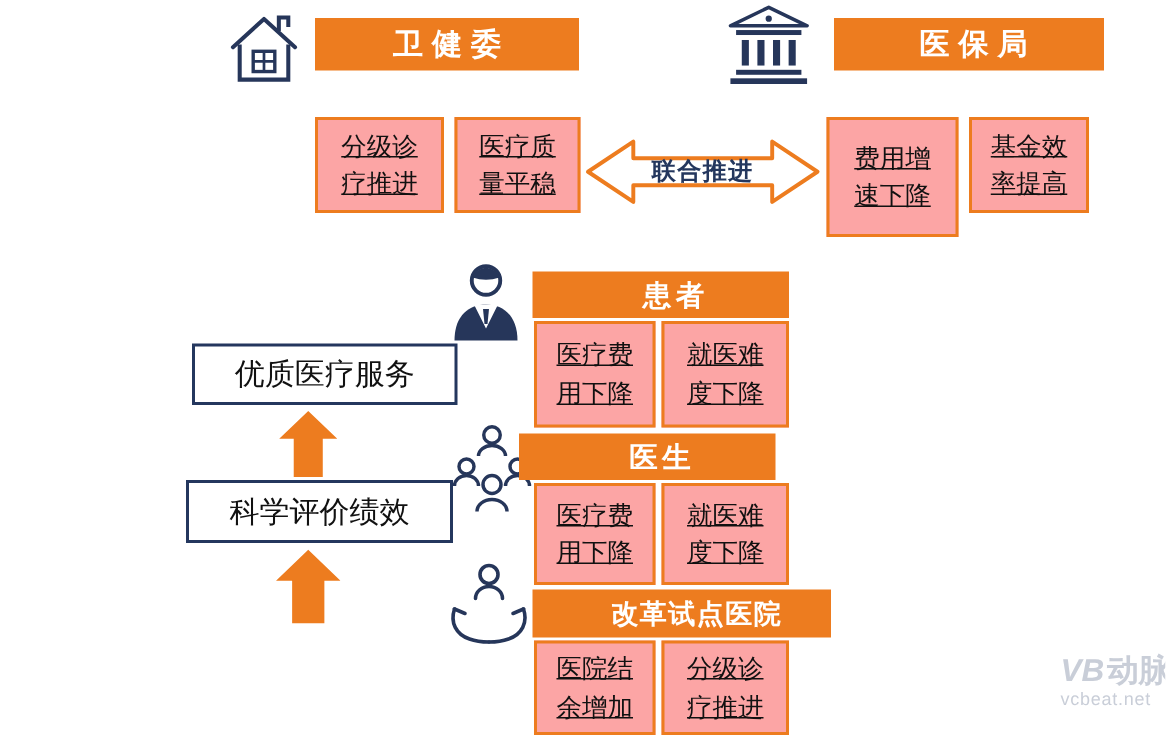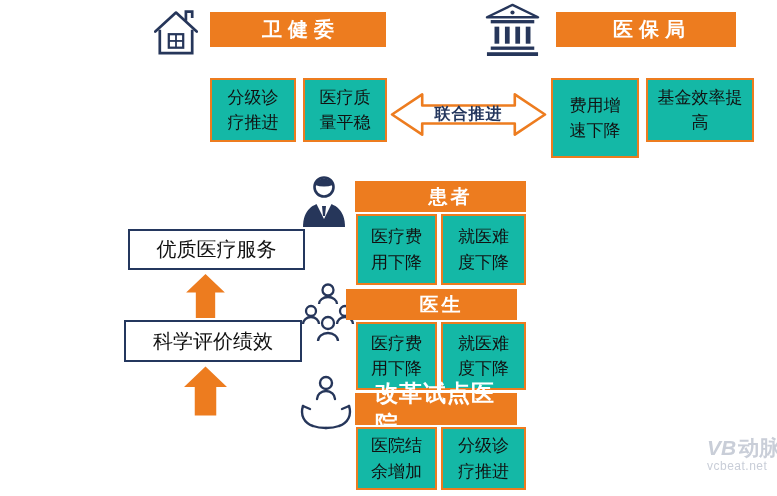--- a/index.html
+++ b/index.html
@@ -11,43 +11,43 @@
   *{margin:0;padding:0;box-sizing:border-box}
   html,body{background:#fff}
   body{font-family:"Liberation Sans","DejaVu Sans",sans-serif;color:var(--ink)}
   .stage{position:relative;width:777px;height:496px;background:#fff;overflow:hidden}
   .abs{position:absolute}
   .banner{
     position:absolute;background:var(--orange);color:#fff;font-weight:bold;
     display:flex;align-items:center;justify-content:center;padding-left:20px;
   }
   .obox{
-    position:absolute;background:#14b8a6;border:2px solid var(--orange);
+    position:absolute;background:#fca5a5;border:2px solid var(--orange);
     display:flex;align-items:center;justify-content:center;text-align:center;
-    font-size:17px;line-height:1.5;word-break:break-all;padding:0 9px;color:#111;
+    font-size:17px;line-height:1.5;word-break:break-all;padding:0 9px;color:#111;text-decoration:underline;
   }
   .nbox{
     position:absolute;background:#fff;border:2px solid var(--navy);
     display:flex;align-items:center;justify-content:center;text-align:center;
     font-size:20px;color:#111;
   }
   .icon-wrap{position:absolute}
   .icon-wrap svg{width:100%;height:100%;display:block}
 
   
   #icon-house{left:149px;top:5px;width:54px;height:53px}
   #banner-health{left:210px;top:12px;width:176px;height:35px;font-size:20px;letter-spacing:6px;padding-left:6px}
   #icon-bank{left:484px;top:3px;width:57px;height:53px}
   #banner-insurance{left:556px;top:12px;width:180px;height:35px;font-size:20px;letter-spacing:6px;padding-left:12px}
 
   
   #tbox-1{left:210px;top:78px;width:86px;height:64px}
   #tbox-2{left:303px;top:78px;width:84px;height:64px}
   #tbox-3{left:551px;top:78px;width:88px;height:80px}
-  #tbox-4{left:646px;top:78px;width:108px;height:64px}
+  #tbox-4{left:646px;top:78px;width:80px;height:64px}
   #joint-arrow{left:390px;top:91px;width:157px;height:47px}
   #joint-arrow svg{position:absolute;inset:0;width:100%;height:100%}
   #joint-arrow .lbl{
     position:absolute;inset:0;display:flex;align-items:center;justify-content:center;
     color:var(--navy);font-weight:bold;font-size:16px;letter-spacing:1px;
   }
 
   
   #flow-box-1{left:128px;top:229px;width:177px;height:41px}
   #flow-box-2{left:124px;top:320px;width:178px;height:42px}
@@ -59,21 +59,21 @@
   #g1-banner{left:355px;top:181px;width:171px;height:31px;font-size:19px;letter-spacing:3px}
   #g1-box-1{left:356px;top:214px;width:81px;height:71px}
   #g1-box-2{left:441px;top:214px;width:85px;height:71px}
 
   #icon-people{left:301px;top:281px;width:54px;height:64px}
   #g2-banner{left:346px;top:289px;width:171px;height:31px;font-size:19px;letter-spacing:3px}
   #g2-box-1{left:356px;top:322px;width:81px;height:68px}
   #g2-box-2{left:441px;top:322px;width:85px;height:68px}
 
   #icon-hands{left:297px;top:373px;width:58px;height:60px}
-  #g3-banner{left:355px;top:393px;width:162px;height:32px;font-size:23px;letter-spacing:1px}
+  #g3-banner{left:355px;top:393px;width:199px;height:32px;font-size:18px;letter-spacing:1px}
   #g3-box-1{left:356px;top:427px;width:81px;height:63px}
   #g3-box-2{left:441px;top:427px;width:85px;height:63px}
 
   
   #watermark{left:707px;top:436px;width:103px;color:var(--wm);line-height:1.15}
   #watermark .wm-brand{font-size:21px;font-weight:bold;white-space:nowrap}
   #watermark .wm-logo{font-style:italic;font-weight:900;margin-right:2px}
   #watermark .wm-domain{font-size:12px;letter-spacing:.5px}
 </style>
 </head>

